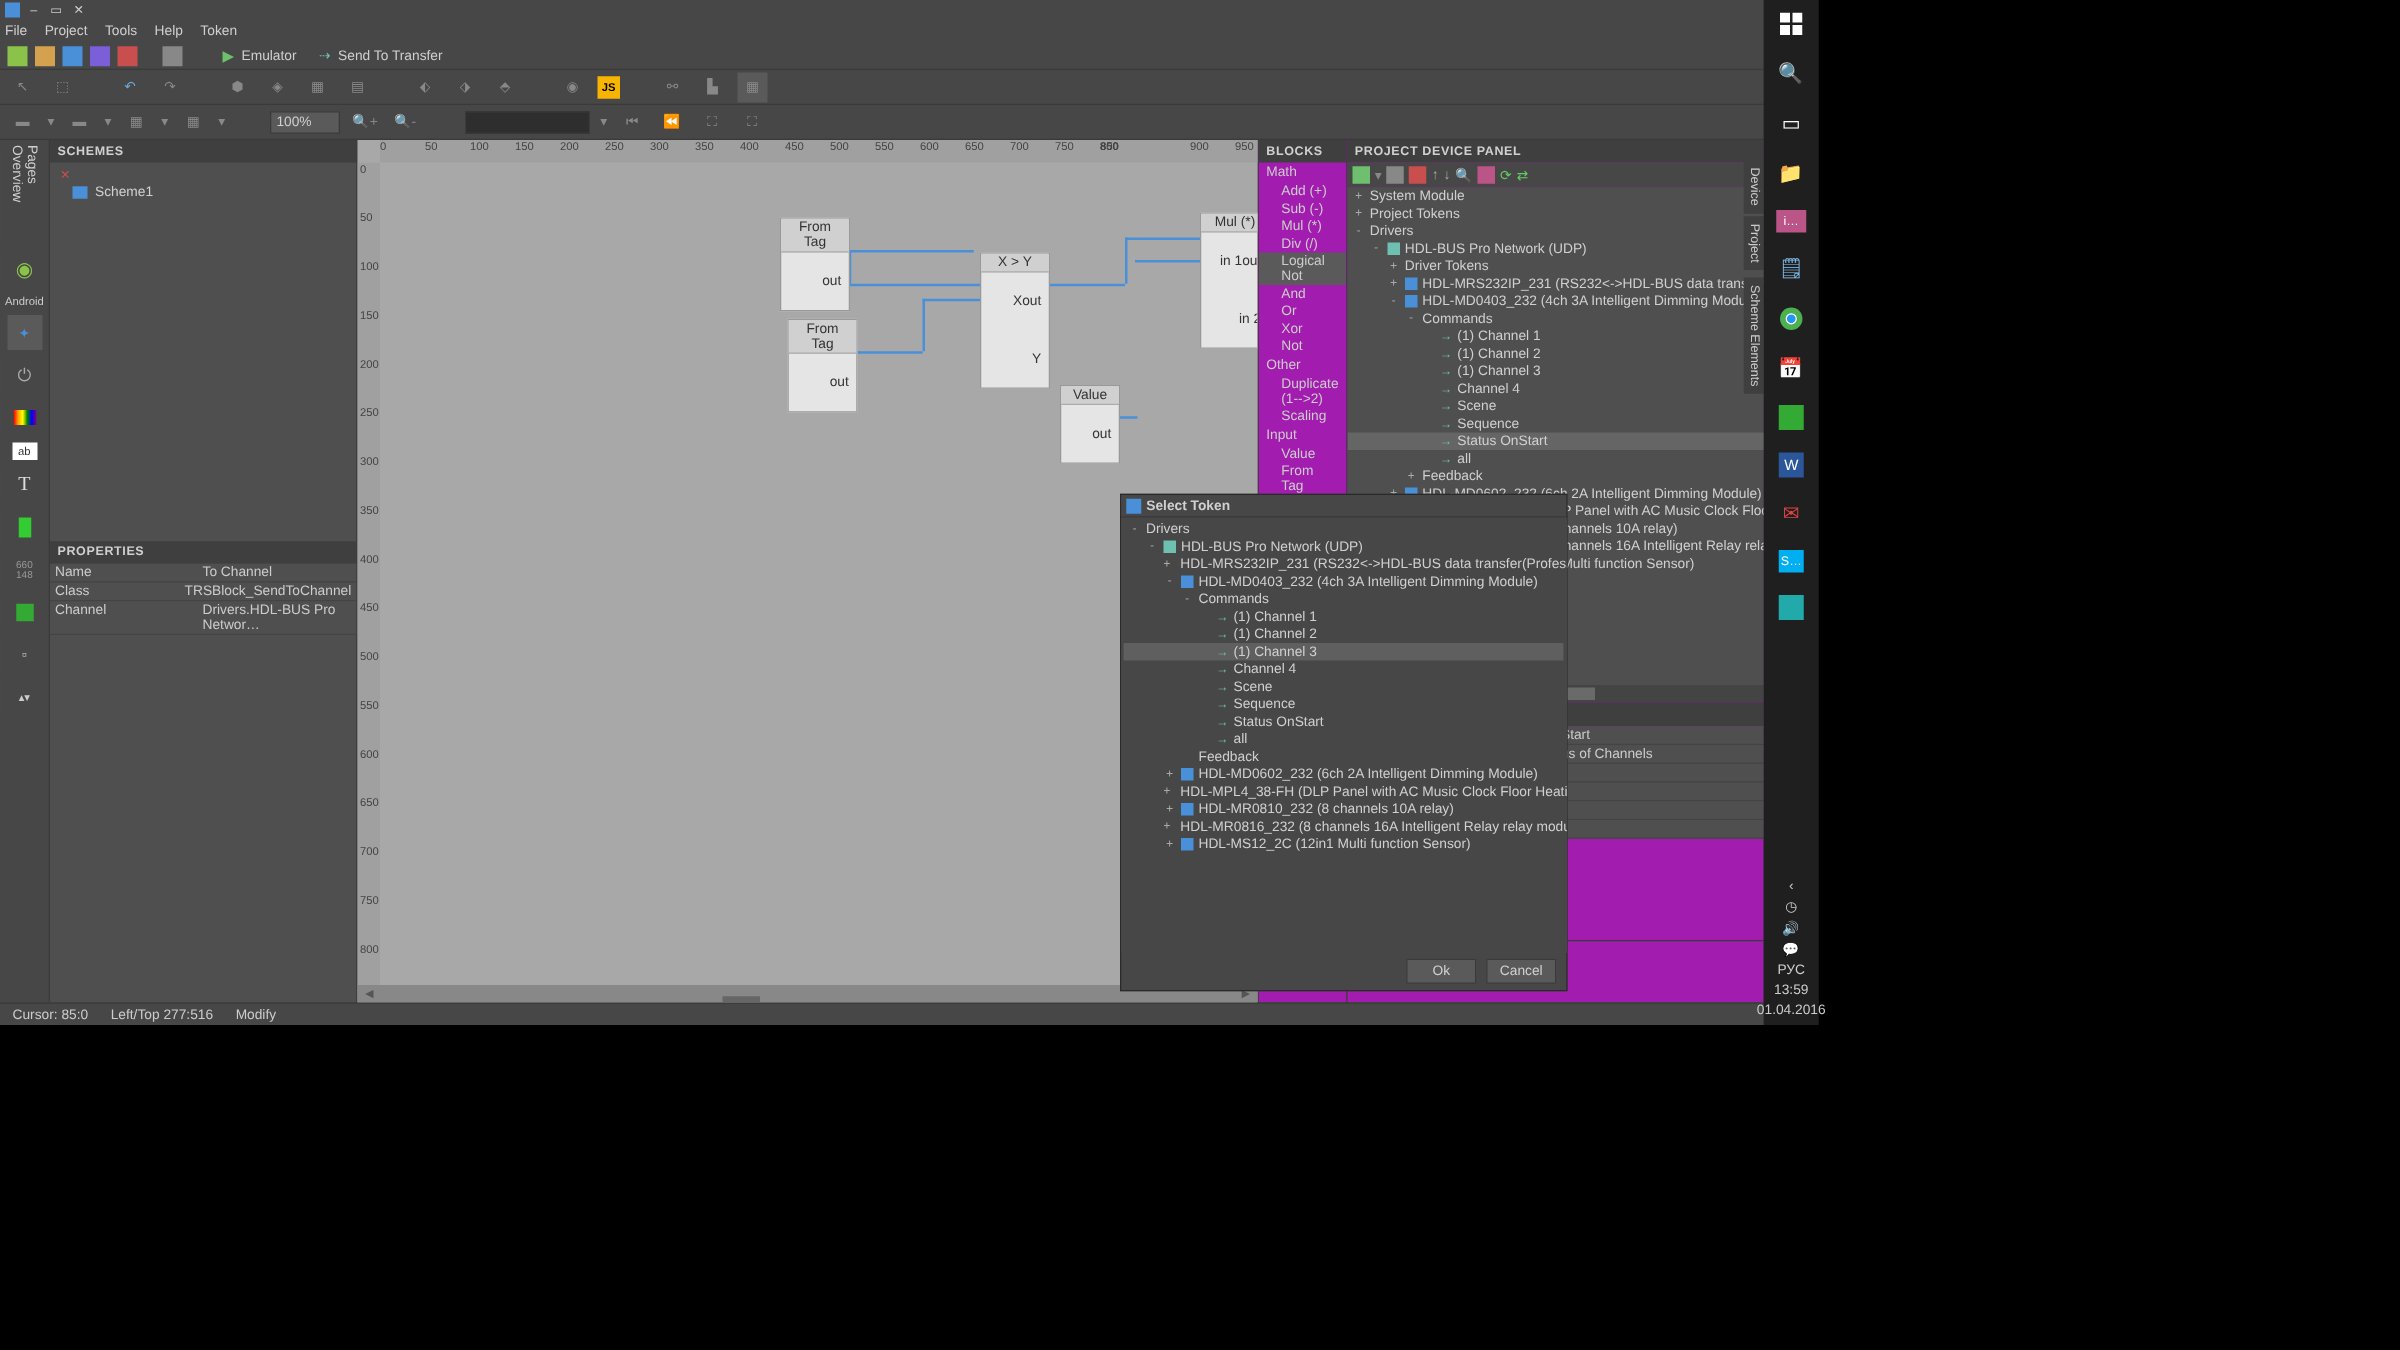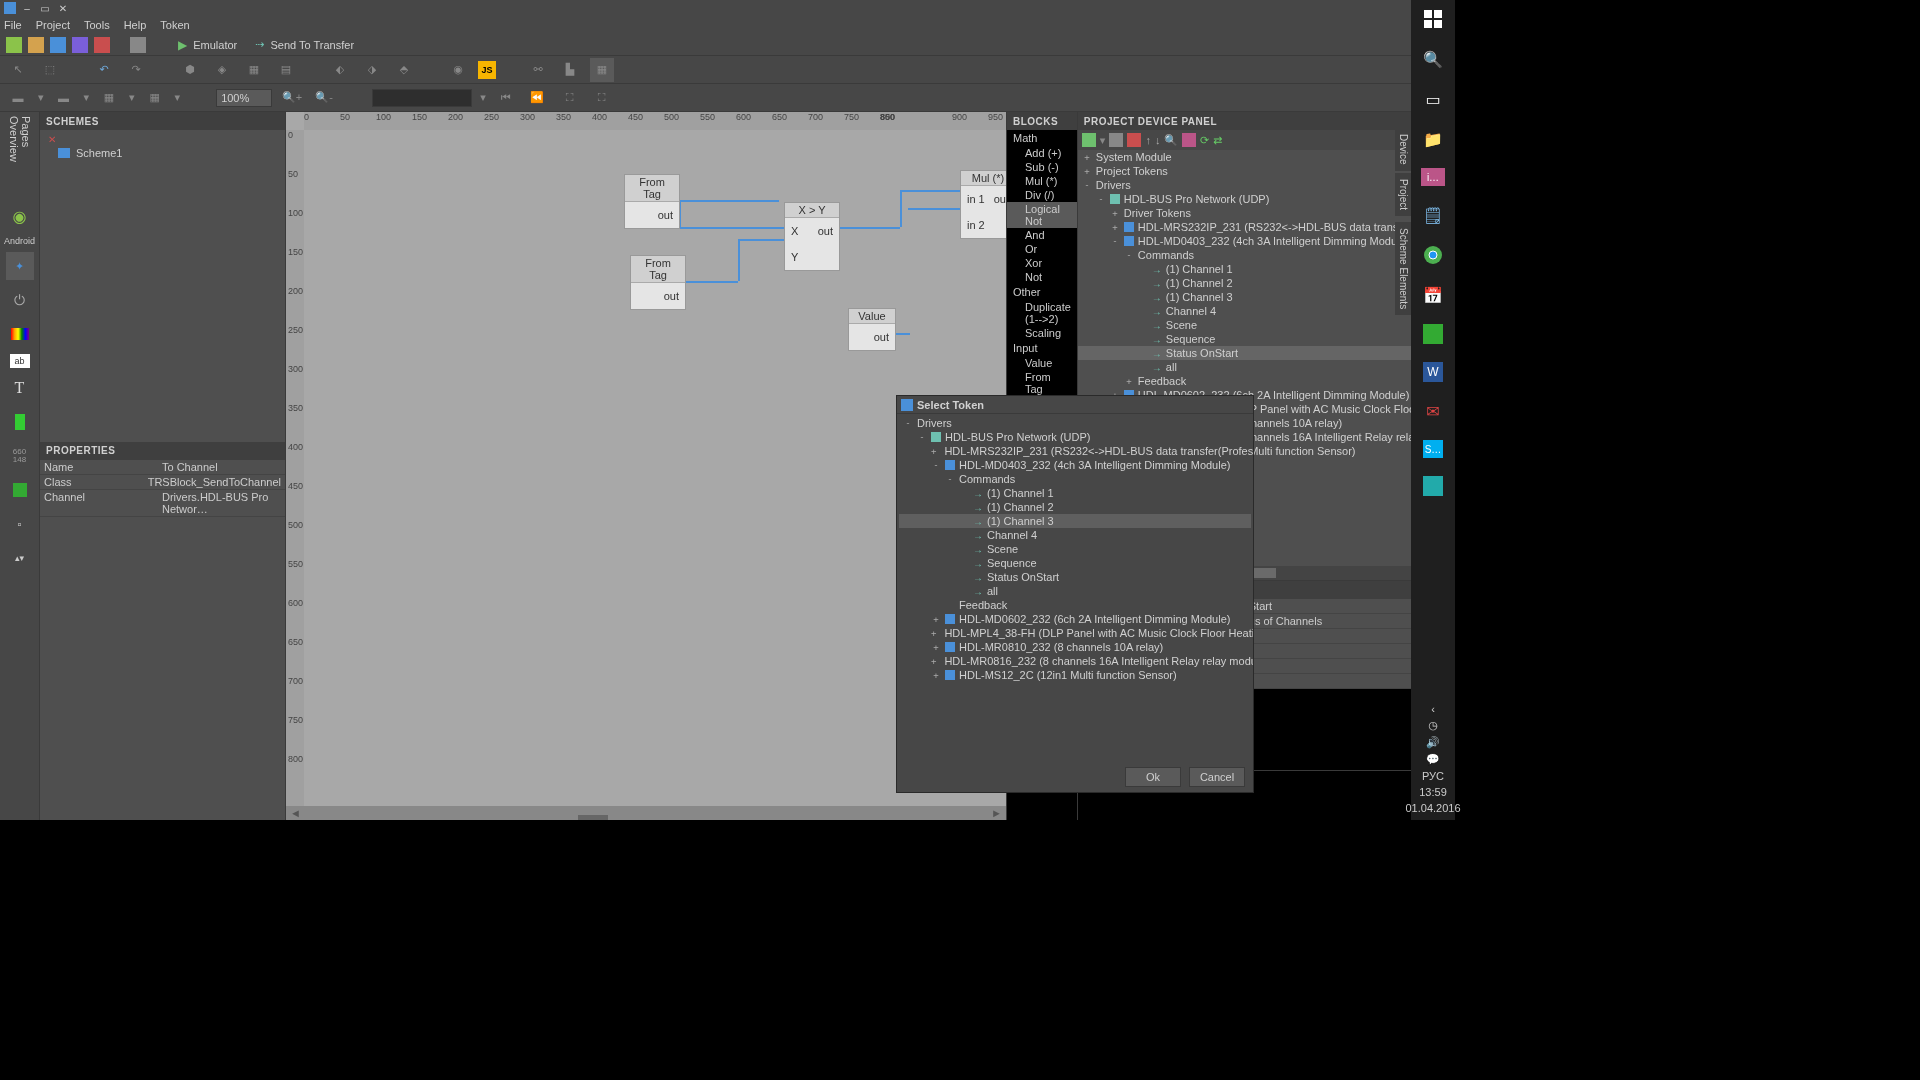--- a/index.html
+++ b/index.html
@@ -49,38 +49,38 @@
 
 .center{flex:1;display:flex;flex-direction:column;background:#a8a8a8;position:relative}
 .ruler-top{height:18px;background:#a0a0a0;position:relative;margin-left:18px}
 .ruler-top .tick{position:absolute;top:0;font-size:9px;color:#444}
 .canvas-wrap{flex:1;display:flex;overflow:hidden;position:relative}
 .ruler-left{width:18px;background:#a0a0a0;position:relative}
 .ruler-left .tick{position:absolute;left:2px;font-size:9px;color:#444}
 .canvas{flex:1;position:relative;background:#a8a8a8;overflow:hidden}
 .block{position:absolute;background:#e5e5e5;border:1px solid #999;font-size:10px;color:#333}
 .block .hdr{background:#d0d0d0;border-bottom:1px solid #aaa;text-align:center;padding:1px 4px}
-.block .row{padding:7px 6px;display:flex;justify-content:space-between}
+.block .row{padding:17px 6px;display:flex;justify-content:flex-end}
 .wire{position:absolute;border:1px solid #4a90d9}
 
 .dialog{position:absolute;left:610px;top:283px;width:358px;height:398px;background:#474747;border:1px solid #2a2a2a;display:flex;flex-direction:column;z-index:10}
 .dialog-title{height:18px;background:#474747;display:flex;align-items:center;gap:4px;padding:0 4px;border-bottom:1px solid #3a3a3a}
 .dialog-title .ic{width:12px;height:12px;background:#4a90d9}
 .dialog-body{flex:1;background:#474747;overflow:auto;padding:2px}
 .dialog-footer{height:30px;display:flex;justify-content:flex-end;align-items:center;gap:8px;padding:0 8px}
 .dialog-footer button{width:56px;height:20px;background:#5a5a5a;border:1px solid #3a3a3a;color:#d0d0d0;font-size:11px}
 .tree-row{display:flex;align-items:center;gap:4px;padding:0 2px;height:14px;white-space:nowrap}
 .tree-row .exp{width:10px;color:#aaa;text-align:center;font-size:9px;font-family:monospace}
 .tree-row .ic{width:10px;height:10px}
 .tree-row.sel{background:#5f5f5f}
 .ic-arrow{color:#6ec0b0;font-size:10px}
 .ic-driver{background:#6ec0b0}
 .ic-dev{background:#4a90d9}
 
-.right{width:405px;display:flex;background:#000000;border-left:1px solid #3a3a3a}
+.right{width:405px;display:flex;background:#a21caf;border-left:1px solid #3a3a3a}
 .blocks-panel{width:136px;display:flex;flex-direction:column;border-right:1px solid #3a3a3a}
 .blocks-body{flex:1;overflow:auto}
 .blocks-cat{padding:2px 6px;color:#ccc}
 .blocks-item{padding:1px 6px 1px 18px;color:#ccc}
 .blocks-item.sel{background:#5a5a5a}
 .device-panel{flex:1;display:flex;flex-direction:column}
 .device-toolbar{height:20px;display:flex;align-items:center;gap:4px;padding:0 4px;background:#474747}
 .dt-ic{width:14px;height:14px;display:inline-block}
 .dt-add{background:#6ec06e}
 .dt-del{background:#c94e4e}
@@ -651,20 +651,25 @@
               </div>
             </div>
           <div style="flex:1"></div>
           <div style="padding:4px 6px;border-top:1px solid #3a3a3a;height:50px">Status OnStart</div>
         </div>
       </div>
     </div>
 
   </div>
 
+  <div class="status">
+    <span>Cursor: 85:0</span>
+    <span>Left/Top 277:516</span>
+    <span>Modify</span>
+  </div>
 
   <div class="rightdock">
     <div class="tab">Device</div>
     <div class="tab">Project</div>
     <div class="tab" style="margin-top:4px">Scheme Elements</div>
   </div>
 </div>
 
 <div class="win-taskbar">
   <div class="win-ic">

